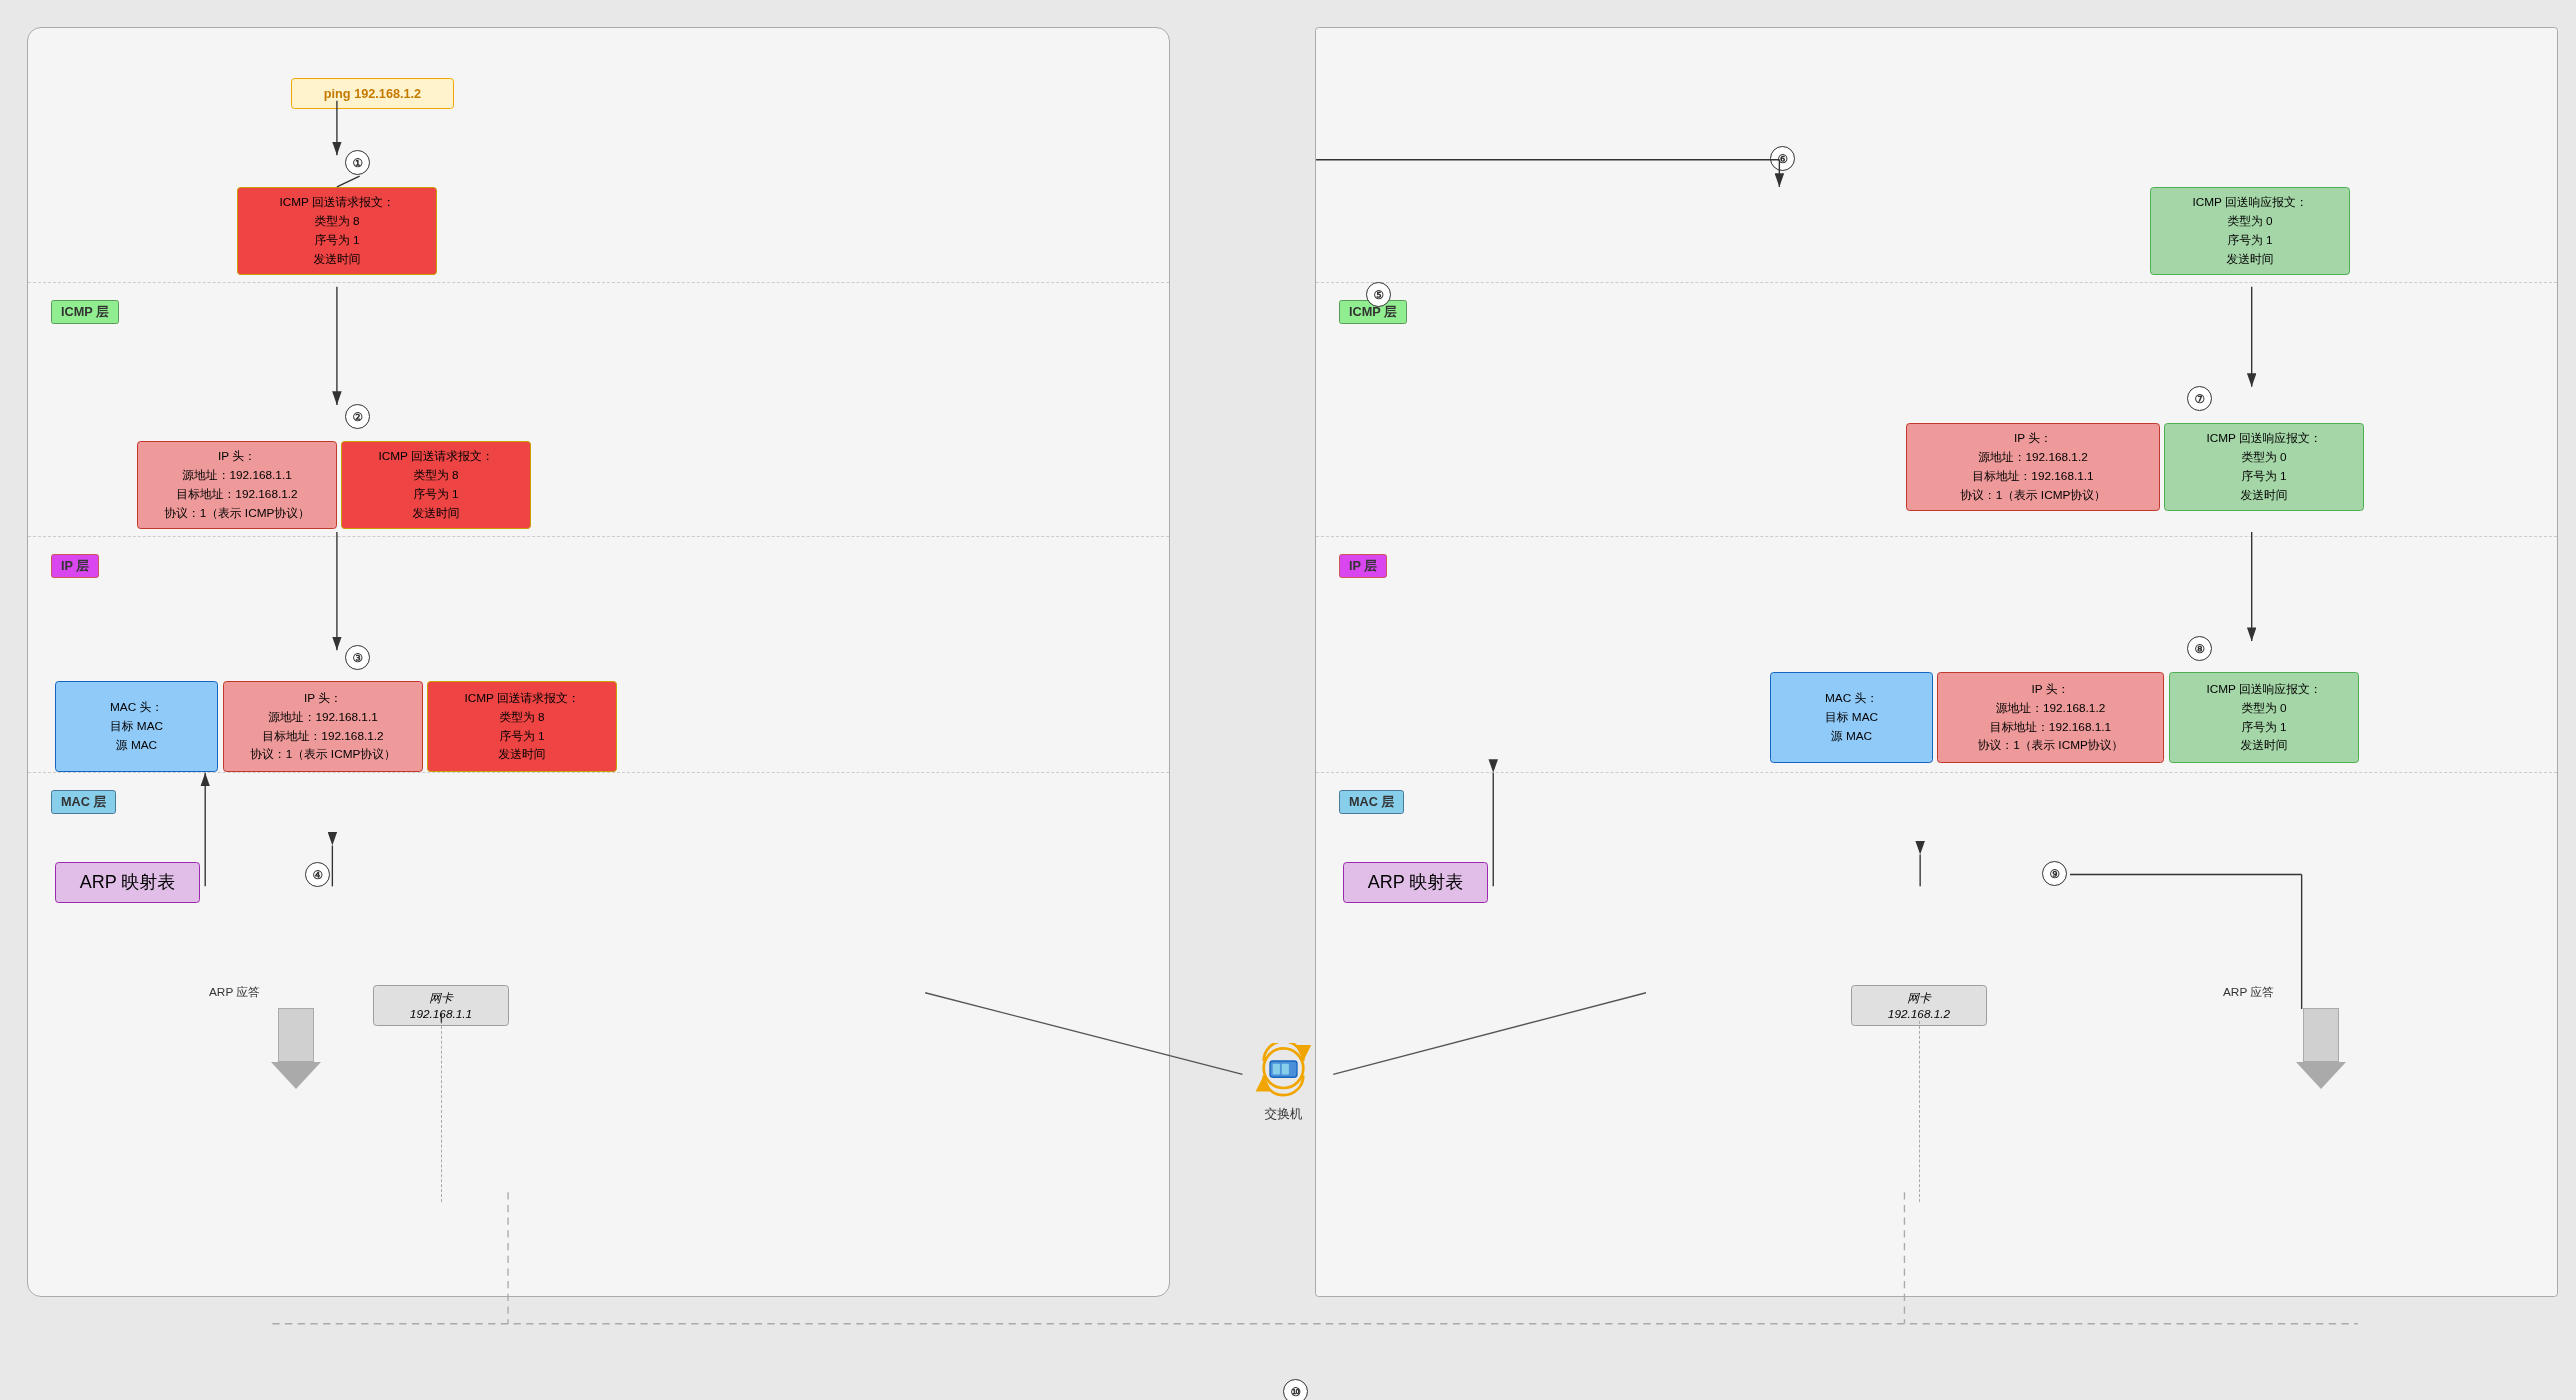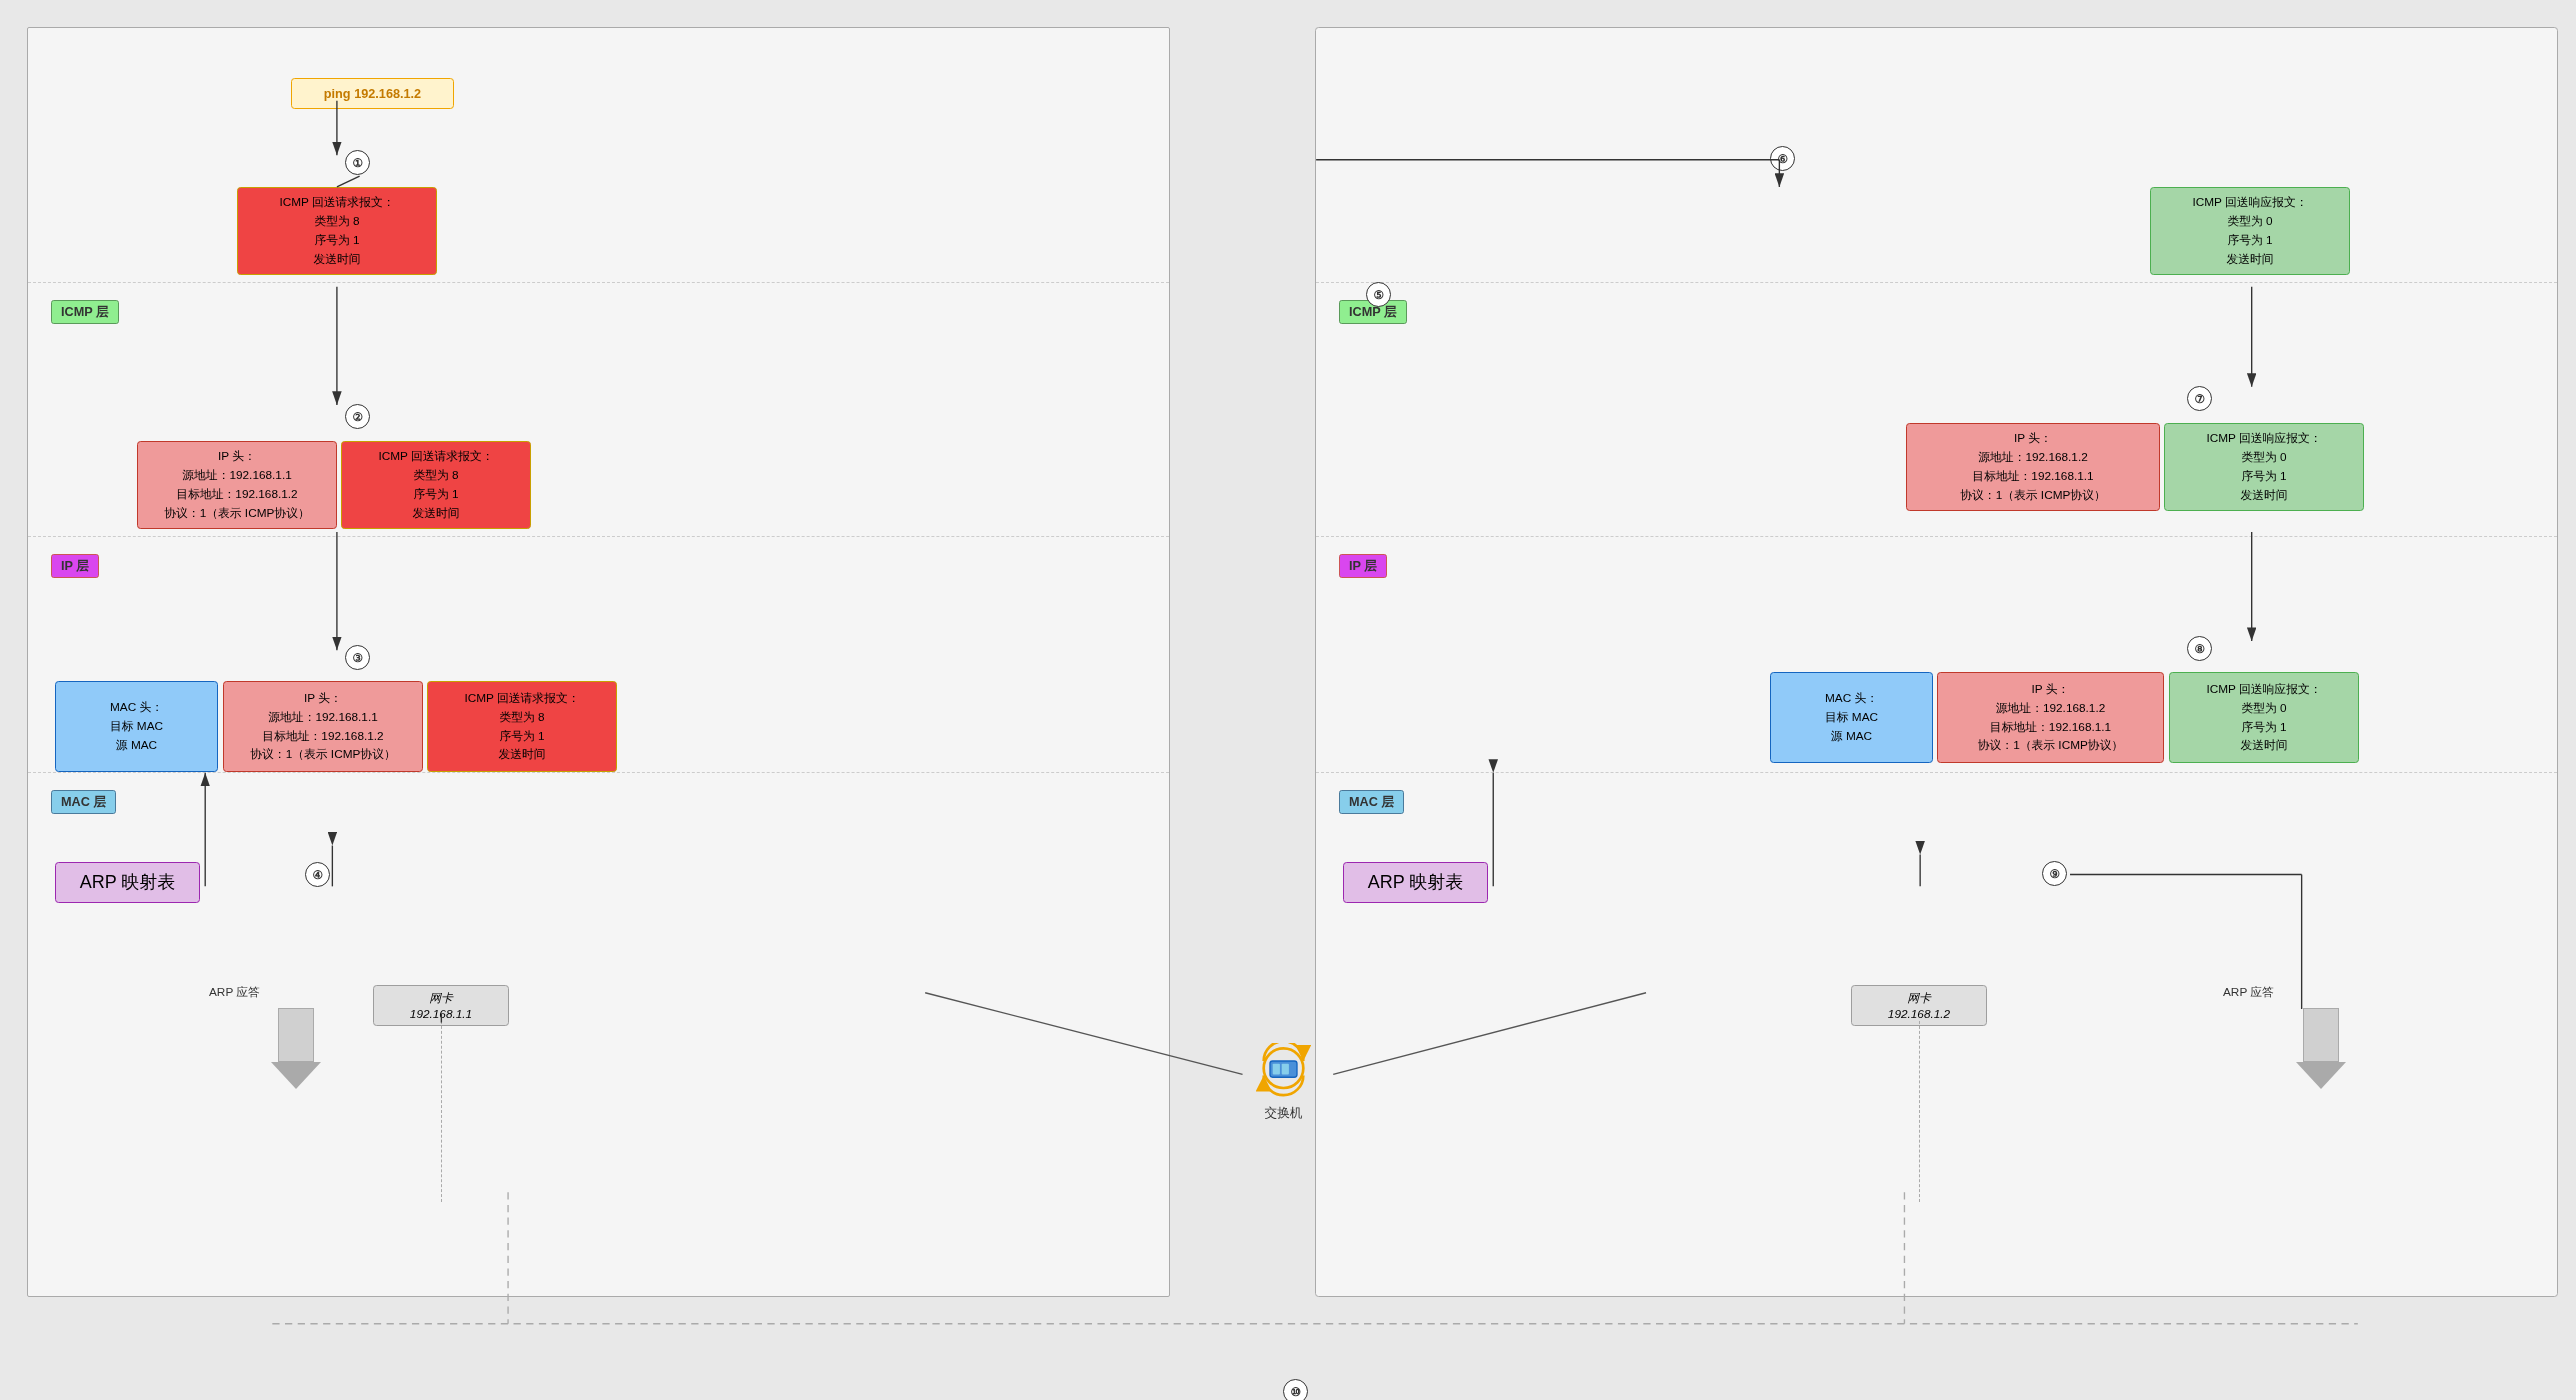--- a/index.html
+++ b/index.html
@@ -26,21 +26,21 @@
 
     
     .left-panel {
       position: absolute;
       left: 9px;
       top: 9px;
       width: 1143px;
       height: 1270px;
       border: 1.8px solid #aaa;
       background: #f5f5f5;
-      border-radius: 2px;
+      border-radius: 14px;
     }
 
     
     .right-panel {
       position: absolute;
       left: 1297px;
       top: 9px;
       width: 1243px;
       height: 1270px;
       border: 1.8px solid #aaa;
@@ -115,20 +115,21 @@
       justify-content: center;
       font-size: 11.8px;
       font-weight: bold;
       color: #333;
     }
 
     
     .switch-area {
       position: absolute;
       text-align: center;
+      font-family: Liberation Serif, serif;
     }
 
     
     .nic-box {
       position: absolute;
       background: #E0E0E0;
       border: 1.4px solid #9E9E9E;
       border-radius: 3.6px;
       padding: 4.5px 13.6px;
       text-align: center;

